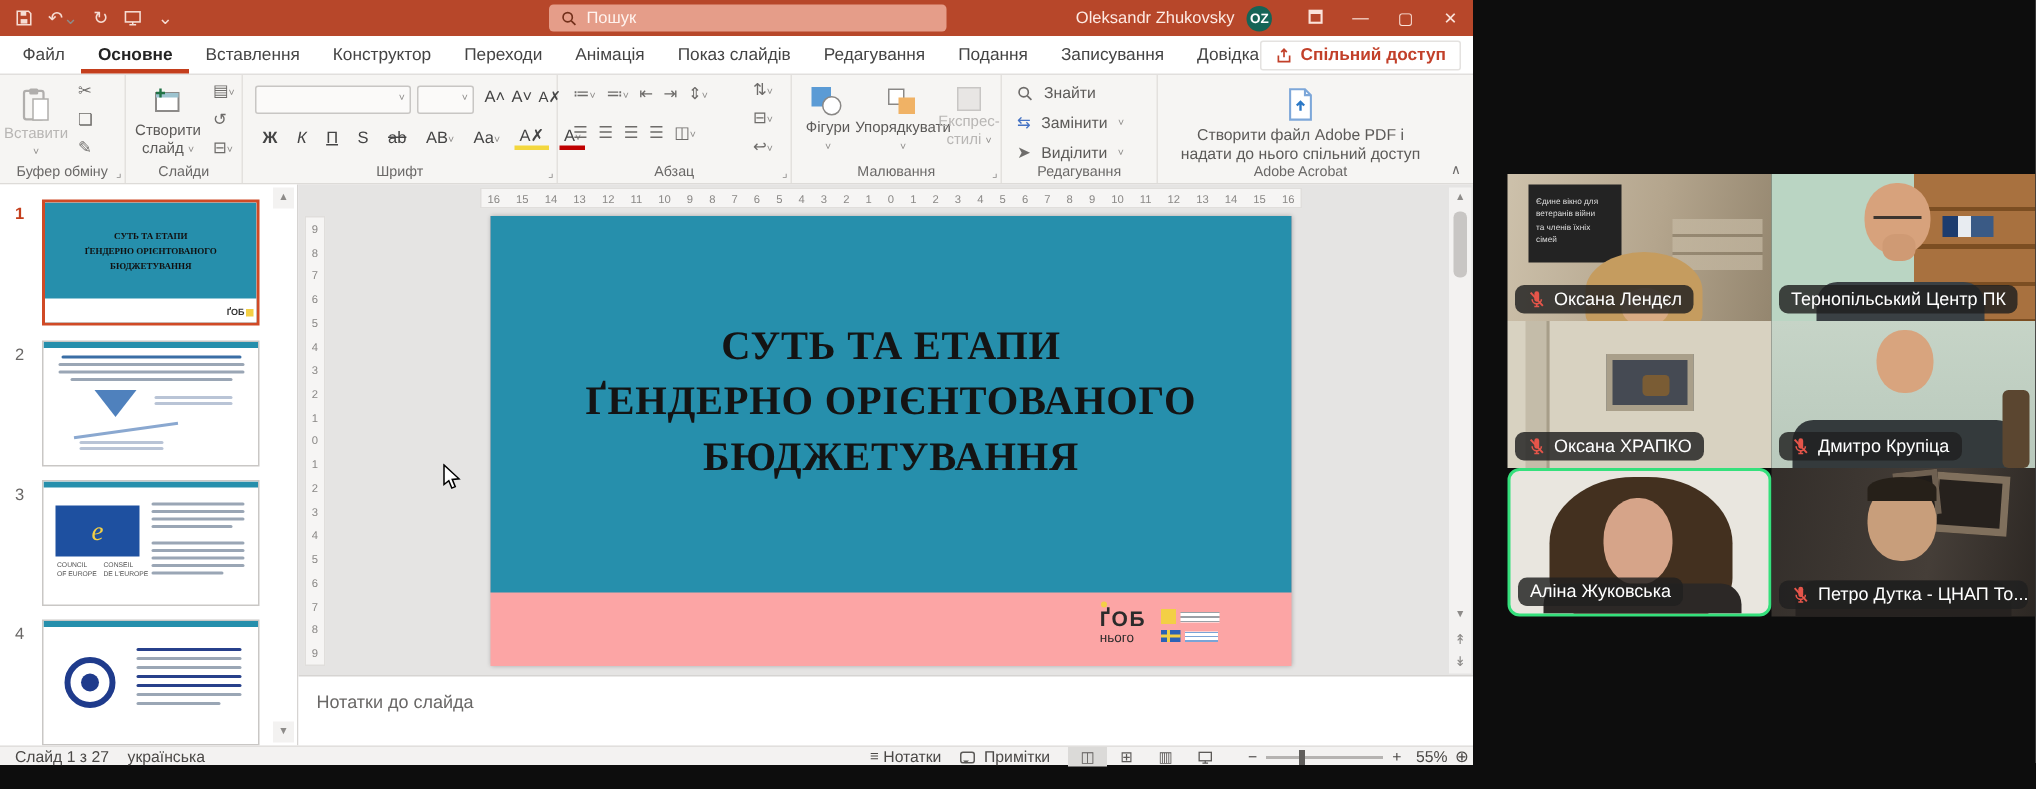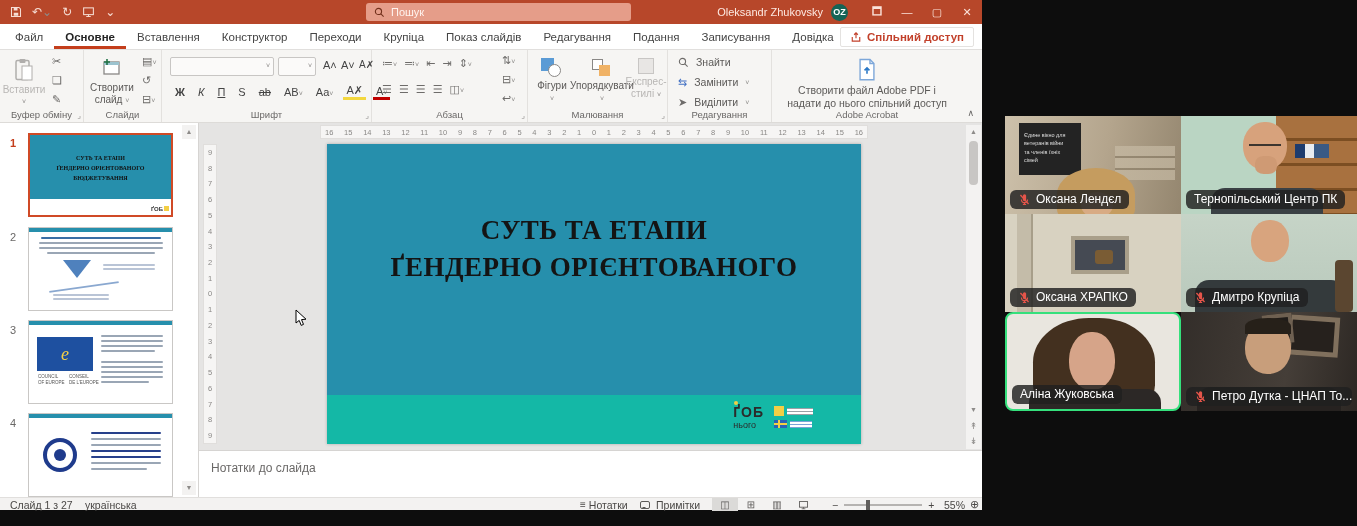--- a/index.html
+++ b/index.html
@@ -65,21 +65,21 @@
   .thumb-scroll { position:absolute; right:2px; width:14px; background:#f3f2f1; text-align:center;
                   color:#8d8b89; font-size:7px; line-height:14px; height:14px; }
 
   .editor { position:absolute; left:199px; top:0; width:783px; height:327px; background:#e5e4e3; overflow:hidden; }
   .hruler { position:absolute; left:121px; top:2px; width:548px; height:14px; background:#f6f5f4;
             border:1px solid #e0dedc; display:flex; justify-content:space-between; align-items:center;
             padding:0 4px; font-size:7.5px; color:#8a8886; }
   .vruler { position:absolute; left:4px; top:21px; width:14px; height:300px; background:#f6f5f4;
             border:1px solid #e0dedc; display:flex; flex-direction:column; justify-content:space-between;
             align-items:center; padding:3px 0; font-size:7.5px; color:#8a8886; }
-  .slide-canvas { position:absolute; left:128px; top:21px; width:534px; height:300px; background:#14b8a6;
+  .slide-canvas { position:absolute; left:128px; top:21px; width:534px; height:300px; background:#fca5a5;
                   box-shadow:0 0 3px rgba(0,0,0,.25); }
   .slide-teal { position:absolute; left:0; top:0; width:100%; height:251px; background:#268fac; }
   .slide-title { position:absolute; left:0; top:68px; width:100%; text-align:center;
                  font-family:"Liberation Serif", serif; font-weight:bold; font-size:27px; line-height:37px;
                  color:#141414; letter-spacing:.5px; }
   .slide-logo { position:absolute; right:48px; bottom:14px; display:flex; gap:10px; align-items:center; }
   .ed-scroll { position:absolute; right:1px; top:2px; width:15px; height:324px; background:#f3f2f1; }
   .sbtn { position:absolute; left:0; width:15px; height:14px; text-align:center; font-size:7px;
           color:#8d8b89; line-height:14px; }
   .sthumb { position:absolute; left:3px; width:9px; background:#c8c6c4; border-radius:4px; }
@@ -206,21 +206,21 @@
         <span class="winbtn">✕</span>
       </div>
     </div>
 
     <div class="tabrow">
       <span class="tab" style="margin-left:4px">Файл</span>
       <span class="tab active">Основне</span>
       <span class="tab">Вставлення</span>
       <span class="tab">Конструктор</span>
       <span class="tab">Переходи</span>
-      <span class="tab">Крупіца</span>
+      <span class="tab">Анімація</span>
       <span class="tab">Показ слайдів</span>
       <span class="tab">Редагування</span>
       <span class="tab">Подання</span>
       <span class="tab">Записування</span>
       <span class="tab">Довідка</span>
       <span class="tab">Acrobat</span>
       <div class="share-btn">
         <svg width="12" height="12" viewBox="0 0 16 16">
             <path d="M8 9.5V2.5M5.5 5 8 2.5 10.5 5" stroke="#c2402a" fill="none" stroke-width="1.5"></path>
             <path d="M3 8v5.5h10V8" stroke="#c2402a" fill="none" stroke-width="1.5"></path>
@@ -494,20 +494,21 @@
             <span>7</span>
             <span>8</span>
             <span>9</span>
           </div>
 
         <div class="slide-canvas">
           <div class="slide-teal"></div>
           <div class="slide-title">
             <div>СУТЬ ТА ЕТАПИ</div>
             <div>ҐЕНДЕРНО ОРІЄНТОВАНОГО</div>
+            <div>БЮДЖЕТУВАННЯ</div>
           </div>
           <div class="slide-logo">
             <div style="text-align:left">
               <div style="font-size:14px;font-weight:bold;letter-spacing:1px;color:#2b2b2b;position:relative"><span>ҐОБ</span><span style="position:absolute;left:1px;top:-3px;width:4px;height:4px;background:#f3cf45;border-radius:50%"></span></div>
               <div style="font-size:9px;color:#2b2b2b">нього</div>
             </div>
             <div style="display:flex;flex-direction:column;gap:4px">
               <div style="display:flex;gap:3px;align-items:center">
                 <span style="width:10px;height:10px;background:#f3cf45;display:inline-block"></span>
                 <span style="width:26px;height:7px;background:repeating-linear-gradient(#9aa0a6 0 1px,#fff 1px 3px);display:inline-block"></span>

